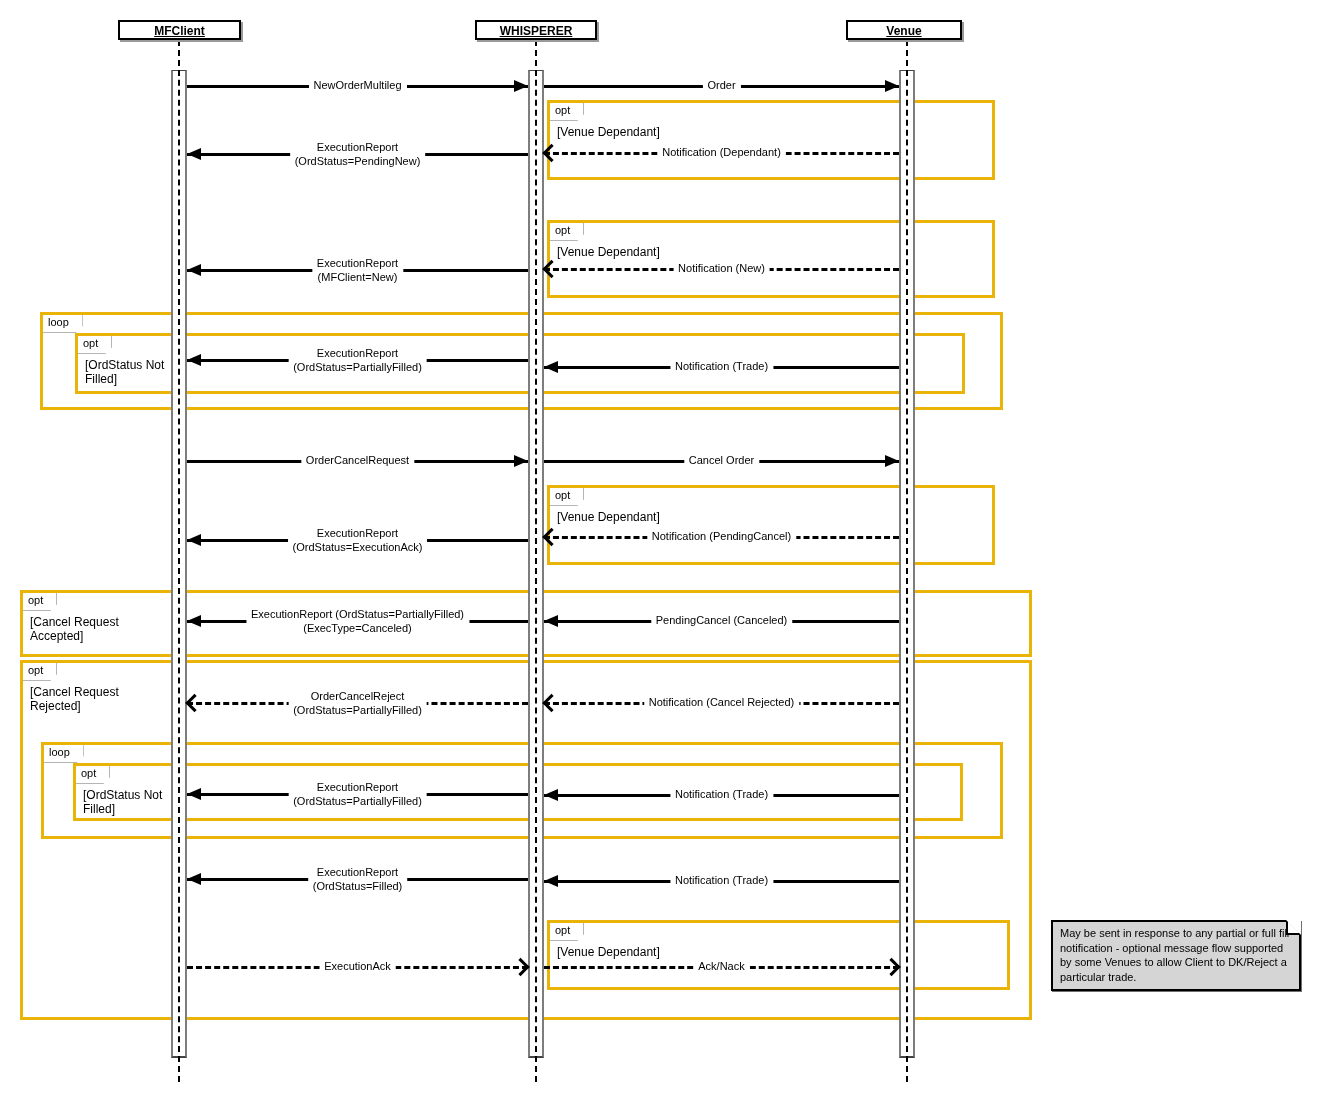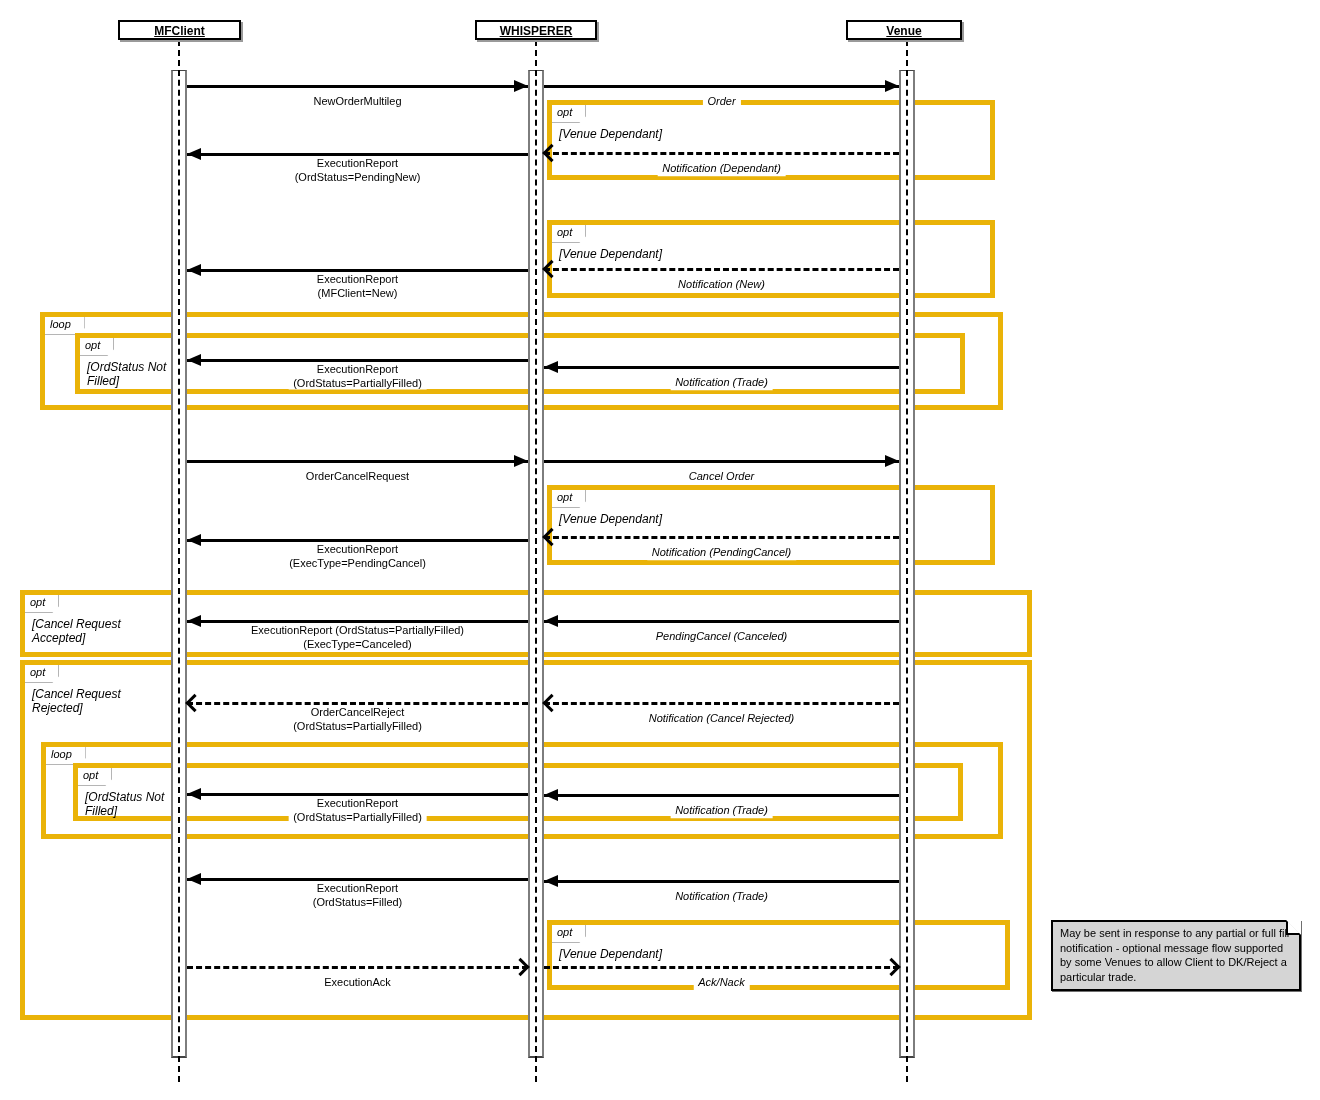--- a/index.html
+++ b/index.html
@@ -8,35 +8,35 @@
 
   
   .life{position:absolute;top:40px;height:1042px;width:0;border-left:2px dashed #000;z-index:3;}
   .bar{position:absolute;top:70px;height:988px;width:16px;box-sizing:border-box;background:#fff;border:2px solid #7d7d7d;border-top:1px solid #444;border-bottom:2px solid #444;z-index:2;}
 
   
   .actor{position:absolute;top:20px;height:20px;box-sizing:border-box;background:#fff;border:2px solid #000;box-shadow:2px 2px 0 #9a9a9a;z-index:5;
          display:flex;align-items:flex-end;justify-content:center;font-size:12px;font-weight:bold;text-decoration:underline;}
 
   
-  .frag{position:absolute;box-sizing:border-box;border:5px solid #eab308;background:transparent;z-index:1;font-style:italic;}
+  .frag{position:absolute;box-sizing:border-box;border:3px solid #eab308;background:transparent;z-index:1;}
   .tab{position:absolute;top:0;left:0;background:#fff;border:1px solid #b5b5b5;border-top:none;border-left:none;
        padding:1px 13px 3px 5px;font-size:11px;line-height:13px;
        clip-path:polygon(0 0,100% 0,100% calc(100% - 7px),calc(100% - 7px) 100%,0 100%);}
   .cond{position:absolute;left:7px;top:22px;font-size:12px;line-height:14px;}
   .cond-narrow{width:88px;}
   .cond-mid{width:102px;}
 
   
   .msg{position:absolute;height:0;z-index:4;}
   .msg .line{position:absolute;left:0;right:0;top:-1.5px;border-top:3px solid #000;}
   .msg.dashed .line{border-top-style:dashed;}
-  .mlabel{position:absolute;left:50%;top:16px;transform:translate(-50%,-50%);background:#fff;
+  .mlabel{position:absolute;left:50%;top:0;transform:translate(-50%,-50%);background:#fff;
           padding:0 5px;font-size:11px;line-height:13.5px;text-align:center;white-space:nowrap;}
-  .it{font-style:italic;}
+  .it{}
   .head{position:absolute;top:0;}
   .hfl{left:0;transform:translateY(-50%);width:0;height:0;border-top:6px solid transparent;border-bottom:6px solid transparent;border-right:14px solid #000;}
   .hfr{right:0;transform:translateY(-50%);width:0;height:0;border-top:6px solid transparent;border-bottom:6px solid transparent;border-left:14px solid #000;}
   .hol{left:1px;width:10px;height:10px;border-left:3px solid #000;border-bottom:3px solid #000;transform:translateY(-50%) rotate(45deg);}
   .hor{right:1px;width:10px;height:10px;border-right:3px solid #000;border-top:3px solid #000;transform:translateY(-50%) rotate(45deg);}
 
   
   .note{position:absolute;left:1051px;top:920px;width:250px;box-sizing:border-box;background:#d5d5d5;
         border:2px solid #000;box-shadow:1px 1px 0 #6f6f6f;padding:4px 6px 5px 7px;z-index:5;}
   .note-text{font-size:11px;line-height:14.5px;}
@@ -173,21 +173,21 @@
   <div class="msg dashed" style="left:544px;top:537px;width:355px">
     <div class="line"></div>
     <span class="head hol"></span>
     <div class="mlabel it">Notification (PendingCancel)</div>
   </div>
   <div class="msg" style="left:187px;top:540px;width:341px">
     <div class="line"></div>
     <span class="head hfl"></span>
     <div class="mlabel">
         <div>ExecutionReport</div>
-        <div>(ExecType=PendingCancel)</div>
+        <div>(OrdStatus=ExecutionAck)</div>
       </div>
   </div>
 
   <div class="msg" style="left:187px;top:621px;width:341px">
     <div class="line"></div>
     <span class="head hfl"></span>
     <div class="mlabel">
         <div>ExecutionReport (OrdStatus=PartiallyFilled)</div>
         <div>(ExecType=Canceled)</div>
       </div>

